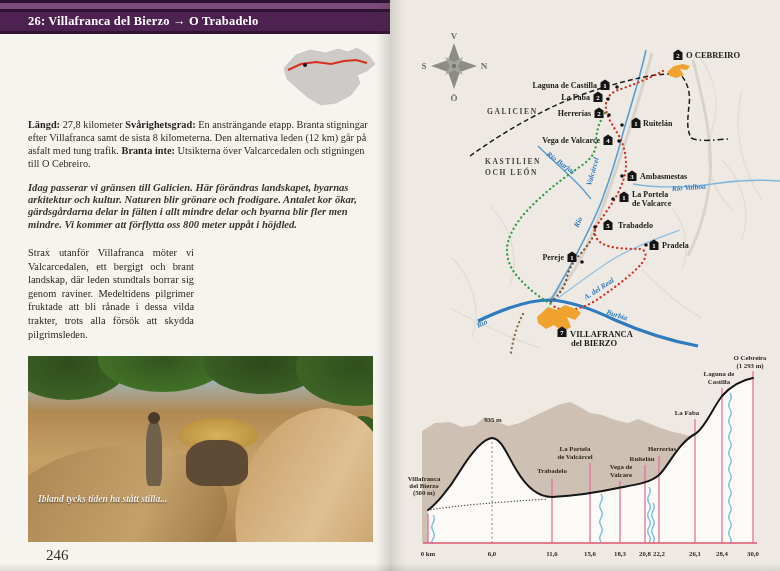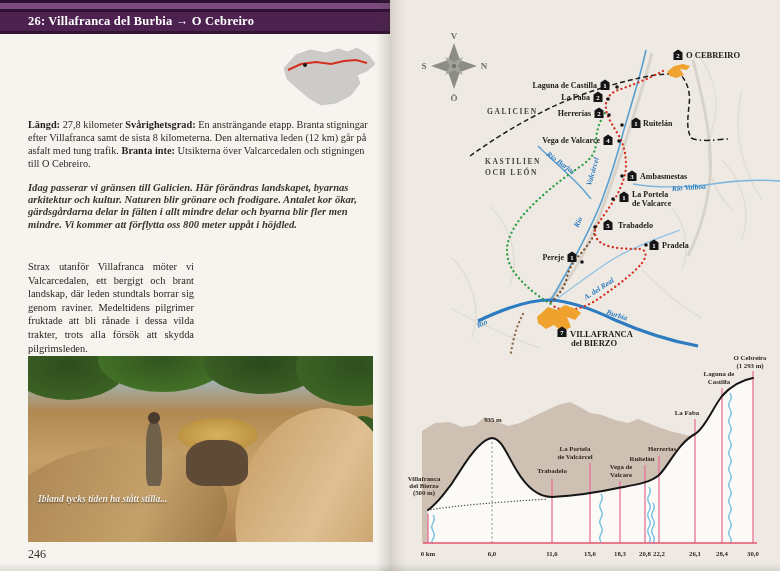--- a/index.html
+++ b/index.html
@@ -23,31 +23,31 @@
 
   .spain{position:absolute;left:276px;top:36px;}
 
   .heading{position:absolute;left:28px;top:56px;width:345px;font-size:19px;font-weight:bold;line-height:23px;color:#332e33;}
   .heading .lbl{color:#8d8494;}
 
   .facts{position:absolute;left:28px;top:118px;width:346px;font-size:10.3px;line-height:13px;color:#2e2a26;}
   .facts b{color:#241f1c;}
   .intro{position:absolute;left:28px;top:182px;width:346px;font-size:10.6px;line-height:12.2px;
          font-weight:bold;font-style:italic;color:#3a352f;margin:0;}
-  .cols{position:absolute;left:28px;top:260px;width:346px;display:flex;gap:13px;flex-direction:column;}
+  .cols{position:absolute;left:28px;top:246px;width:346px;display:flex;gap:13px;flex-direction:column;}
   .cols p{margin:0;width:166px;font-size:10.4px;line-height:13.6px;text-align:justify;color:#2a2622;}
   .cols p.c2{text-indent:11px;}
 
   
   .photo{position:absolute;left:28px;top:356px;width:345px;height:186px;overflow:hidden;
     background:linear-gradient(180deg,#7fb2d6 0%,#9cc3da 6%,#b08952 30%,#c5a067 55%,#b9905a 80%,#a87f4e 100%);}
   .photo .blob{position:absolute;border-radius:50%;}
   .photo .cap{position:absolute;left:10px;bottom:38px;color:#f4efe6;font-style:italic;font-weight:bold;
     font-size:9.5px;text-shadow:0 1px 2px rgba(0,0,0,.6);z-index:5;}
-  .pagenum{position:absolute;left:28px;top:547px;font-size:12px;color:#332e2a;}
+  .pagenum{position:absolute;left:46px;top:547px;font-size:15px;color:#332e2a;}
 
   .mapsvg{position:absolute;left:0;top:8px;}
   .profsvg{position:absolute;left:0;top:353px;}
 
   svg text{font-family:"Liberation Serif","DejaVu Serif",serif;}
   .vlabel{font-size:8px;font-weight:bold;fill:#1c1c1a;}
   .vlabel2{font-size:8.5px;font-weight:bold;fill:#1c1c1a;}
   .region{font-size:7.5px;font-weight:bold;fill:#46443f;letter-spacing:1.6px;}
   .riv{font-size:7.5px;font-weight:bold;font-style:italic;fill:#2e7cc0;}
   .badge-num{font-size:6.8px;font-weight:bold;fill:#ffffff;}
@@ -61,21 +61,21 @@
 <div>
 
   <div class="page-left">
 
     <div class="hdr">
       <div class="s1"></div>
       <div class="s2"></div>
       <div class="s3"></div>
       <div class="bar"></div>
       <div class="s4"></div>
-      <div class="title">26: Villafranca del Burbia → O Cebreiro</div>
+      <div class="title">26: Villafranca del Bierzo → O Trabadelo</div>
     </div>
 
     <svg class="spain" width="114" height="88" viewBox="0 0 114 88">
       <polygon points="8,32 20,19 34,14 50,17 62,13 72,16 81,12 93,20 99,28 91,35 81,39 84,47 75,59 60,67 45,69 33,62 21,52 11,43" fill="#cccbc8" stroke="#bdbcb9" stroke-width="0.6"></polygon>
       <polyline points="12,34 25,28 40,26 55,28 68,25 80,24 91,27" fill="none" stroke="#d5301f" stroke-width="2"></polyline>
       <circle cx="29" cy="29" r="2" fill="#1a1a1a"></circle>
     </svg>
 
 
     <div class="facts">

